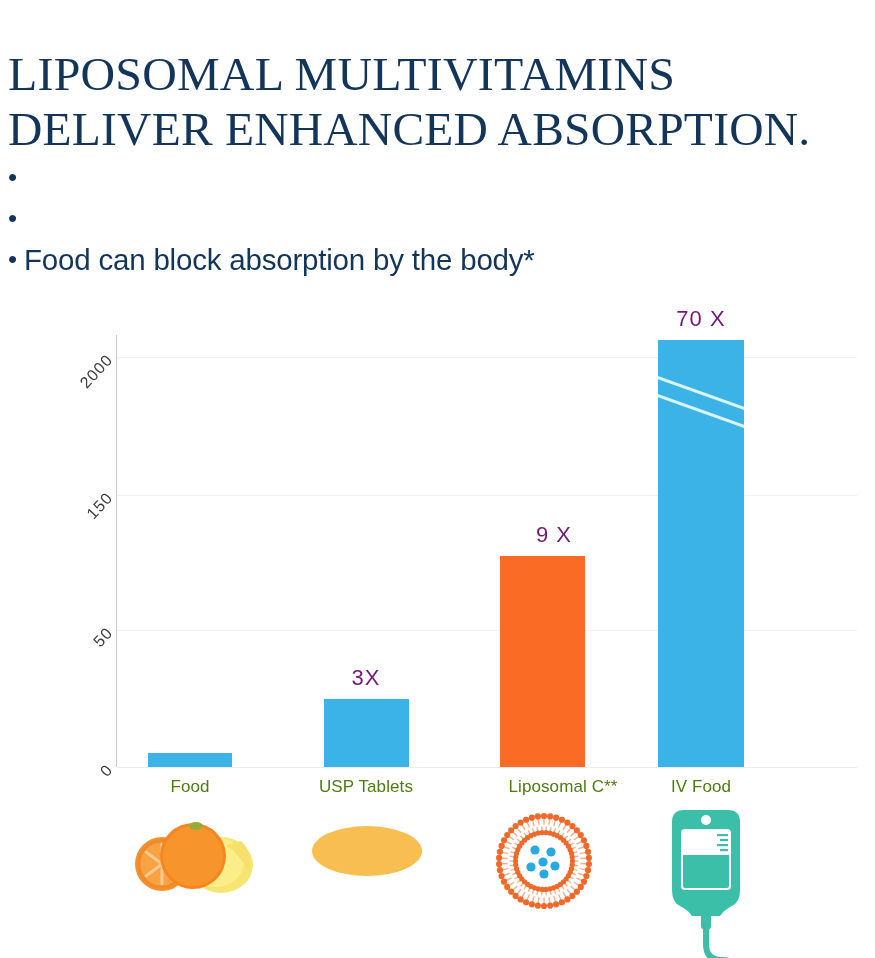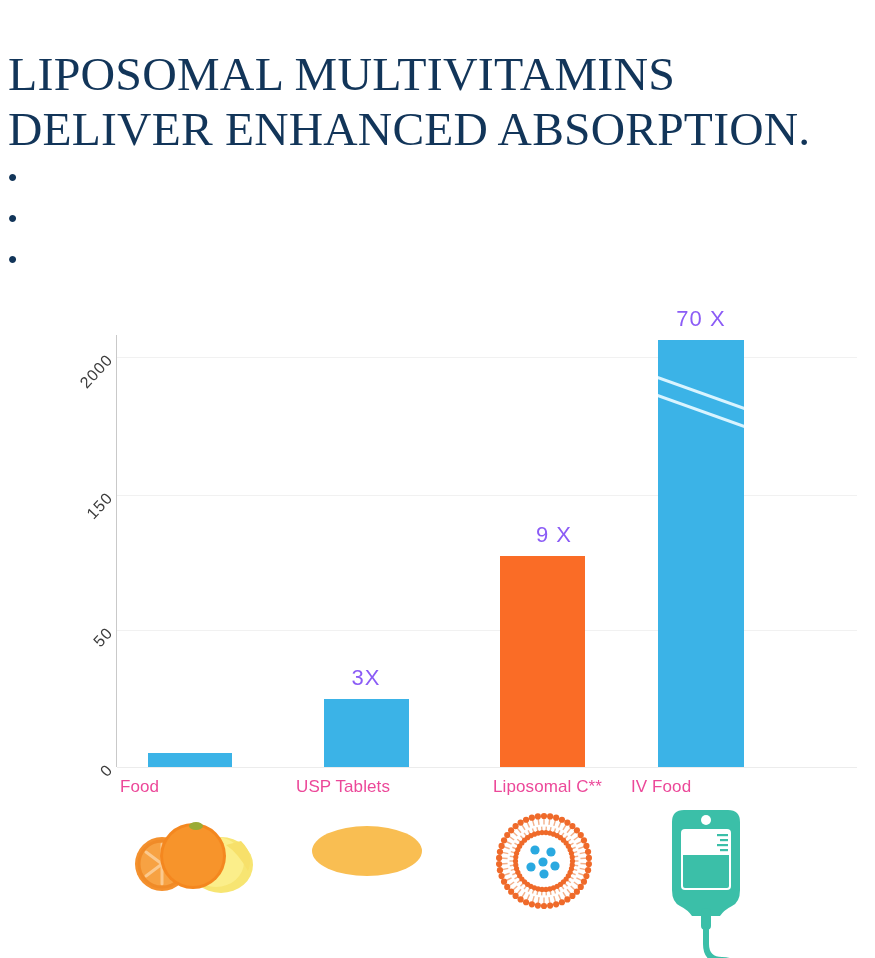--- a/index.html
+++ b/index.html
@@ -74,32 +74,32 @@
 
   .bar{position:absolute;}
   .bar-blue{background:#3bb3e7;}
   .bar-orange{background:#fa6c26;}
 
   .breaklines{position:absolute;overflow:hidden;}
 
   .vlabel{
     position:absolute;
     font-size:22px;
-    color:#8b5cf6;
+    color:#701a75;
     letter-spacing:1px;
     white-space:nowrap;
     text-align:center;
   }
 
   .xlabel{
     position:absolute;
     top:477px;
     font-size:17px;
-    color:#ec4899;
-    text-align:left;
+    color:#4d7c0f;
+    text-align:center;
     white-space:nowrap;
     letter-spacing:0.1px;
   }
 
   
   .icons{position:absolute;left:0;top:782px;width:875px;height:176px;}
   .icon-wrap{position:absolute;}
 </style>
 </head>
 <body>
@@ -113,20 +113,21 @@
 
   <div class="bullets">
     <div class="bullet">
       <span class="dot">•</span>
     </div>
     <div class="bullet">
       <span class="dot">•</span>
     </div>
     <div class="bullet">
       <span class="dot">•</span>
+      <span class="btext">Food can block absorption by the body*</span>
     </div>
   </div>
 
   <div class="chart">
 
     <div class="yaxis-line"></div>
 
     <div class="gridline" style="top:57px;"></div>
     <div class="gridline" style="top:195px;"></div>
     <div class="gridline" style="top:330px;"></div>

